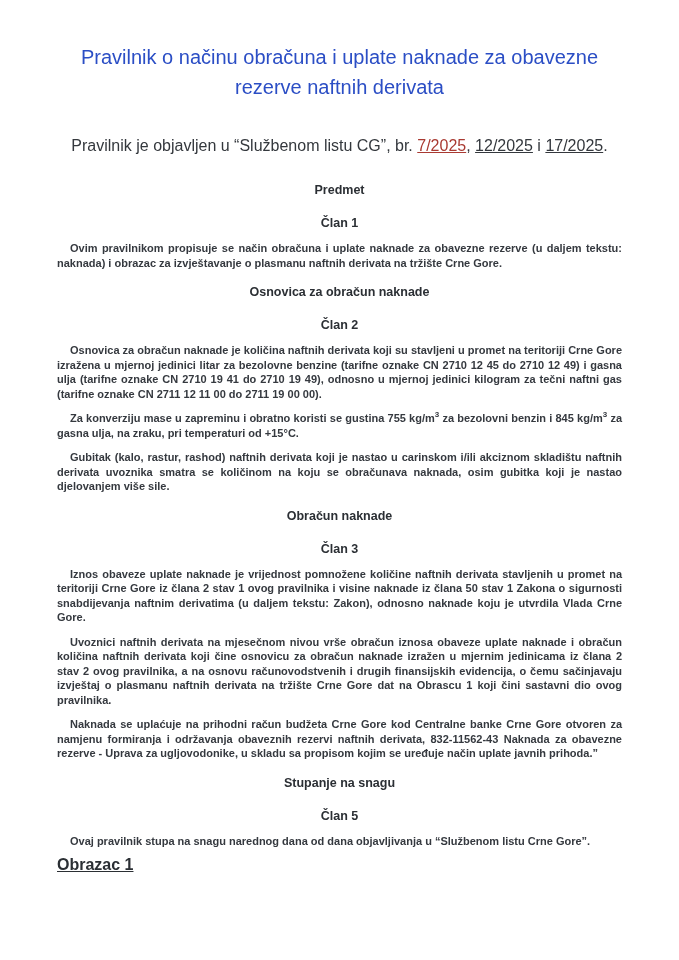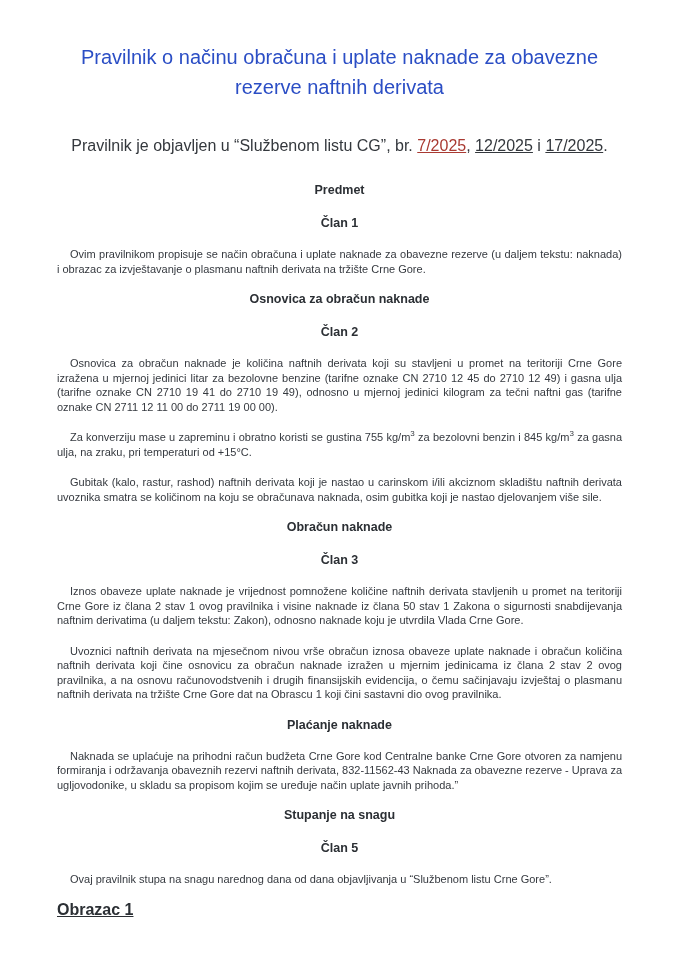--- a/index.html
+++ b/index.html
@@ -57,22 +57,23 @@
     color: #2b2f34;
     text-align: center;
     margin: 18px 0 9px 0;
     line-height: 15px;
   }
   p.body {
     font-size: 11px;
     line-height: 14.5px;
     text-align: justify;
     text-indent: 13px;
-    margin: 16px 0;
+    margin: 10px 0;
     color: #35393f;
+    font-weight: bold;
   }
   p.body sup {
     font-size: 8px;
     line-height: 0;
   }
   .attachment {
     margin: 2px 0 0 0;
     font-size: 16px;
     line-height: 14.5px;
   }
@@ -100,21 +101,20 @@
   <h3 class="article-label">Član 2</h3>
   <p class="body">Osnovica za obračun naknade je količina naftnih derivata koji su stavljeni u promet na teritoriji Crne Gore izražena u mjernoj jedinici litar za bezolovne benzine (tarifne oznake CN 2710 12 45 do 2710 12 49) i gasna ulja (tarifne oznake CN 2710 19 41 do 2710 19 49), odnosno u mjernoj jedinici kilogram za tečni naftni gas (tarifne oznake CN 2711 12 11 00 do 2711 19 00 00).</p>
   <p class="body"><span>Za konverziju mase u zapreminu i obratno koristi se gustina 755 kg/m</span><sup>3</sup><span> za bezolovni benzin i 845 kg/m</span><sup>3</sup><span> za gasna ulja, na zraku, pri temperaturi od +15°C.</span></p>
   <p class="body">Gubitak (kalo, rastur, rashod) naftnih derivata koji je nastao u carinskom i/ili akciznom skladištu naftnih derivata uvoznika smatra se količinom na koju se obračunava naknada, osim gubitka koji je nastao djelovanjem više sile.</p>
 
   <h2 class="section-heading">Obračun naknade</h2>
   <h3 class="article-label">Član 3</h3>
   <p class="body">Iznos obaveze uplate naknade je vrijednost pomnožene količine naftnih derivata stavljenih u promet na teritoriji Crne Gore iz člana 2 stav 1 ovog pravilnika i visine naknade iz člana 50 stav 1 Zakona o sigurnosti snabdijevanja naftnim derivatima (u daljem tekstu: Zakon), odnosno naknade koju je utvrdila Vlada Crne Gore.</p>
   <p class="body">Uvoznici naftnih derivata na mjesečnom nivou vrše obračun iznosa obaveze uplate naknade i obračun količina naftnih derivata koji čine osnovicu za obračun naknade izražen u mjernim jedinicama iz člana 2 stav 2 ovog pravilnika, a na osnovu računovodstvenih i drugih finansijskih evidencija, o čemu sačinjavaju izvještaj o plasmanu naftnih derivata na tržište Crne Gore dat na Obrascu 1 koji čini sastavni dio ovog pravilnika.</p>
 
-  <h2 class="section-heading">Plaćanje naknade</h2>
   <p class="body">Naknada se uplaćuje na prihodni račun budžeta Crne Gore kod Centralne banke Crne Gore otvoren za namjenu formiranja i održavanja obaveznih rezervi naftnih derivata, 832-11562-43 Naknada za obavezne rezerve - Uprava za ugljovodonike, u skladu sa propisom kojim se uređuje način uplate javnih prihoda.”</p>
 
   <h2 class="section-heading">Stupanje na snagu</h2>
   <h3 class="article-label">Član 5</h3>
   <p class="body">Ovaj pravilnik stupa na snagu narednog dana od dana objavljivanja u “Službenom listu Crne Gore”.</p>
 
   <p class="attachment"><a>Obrazac 1</a></p>
 
 </div>
 

